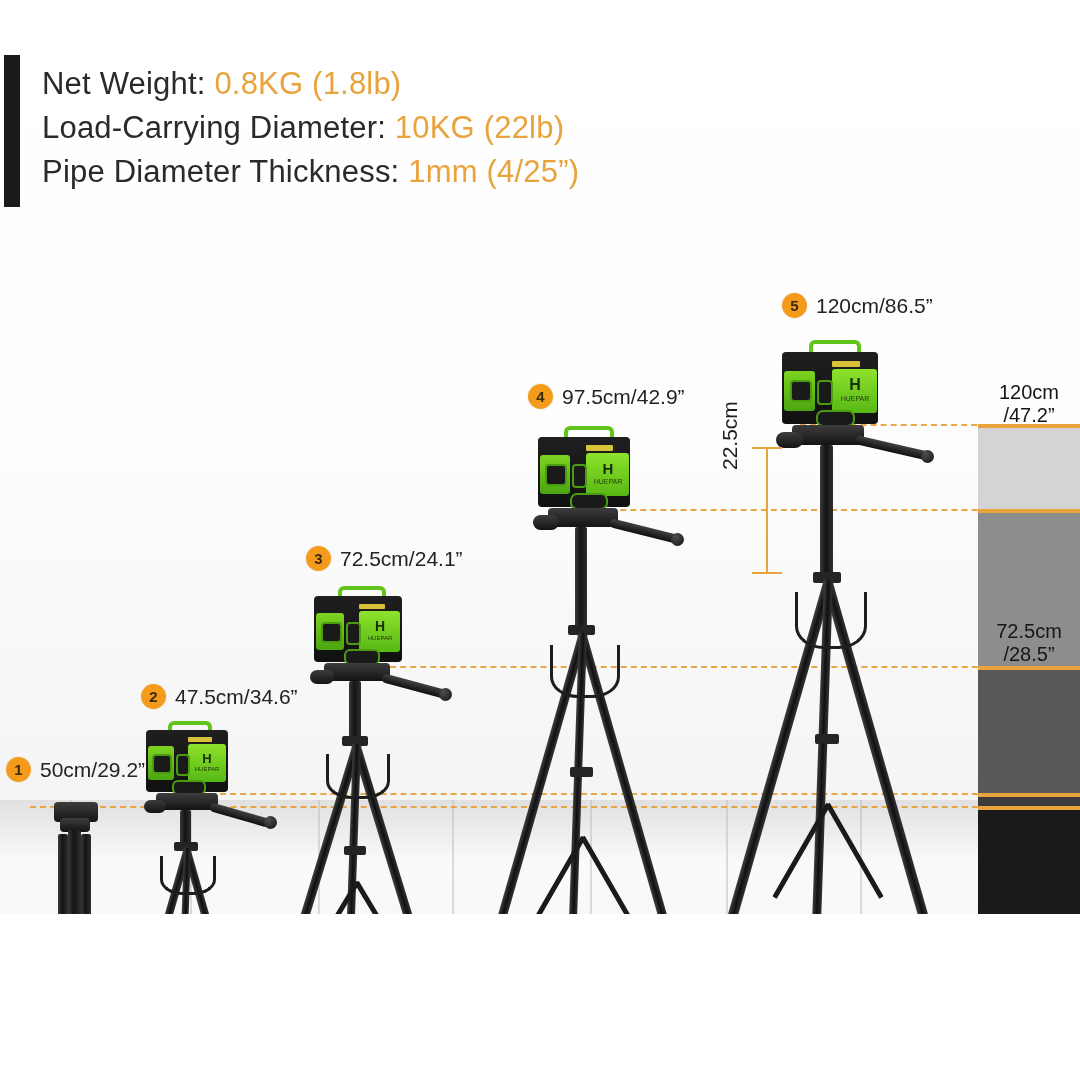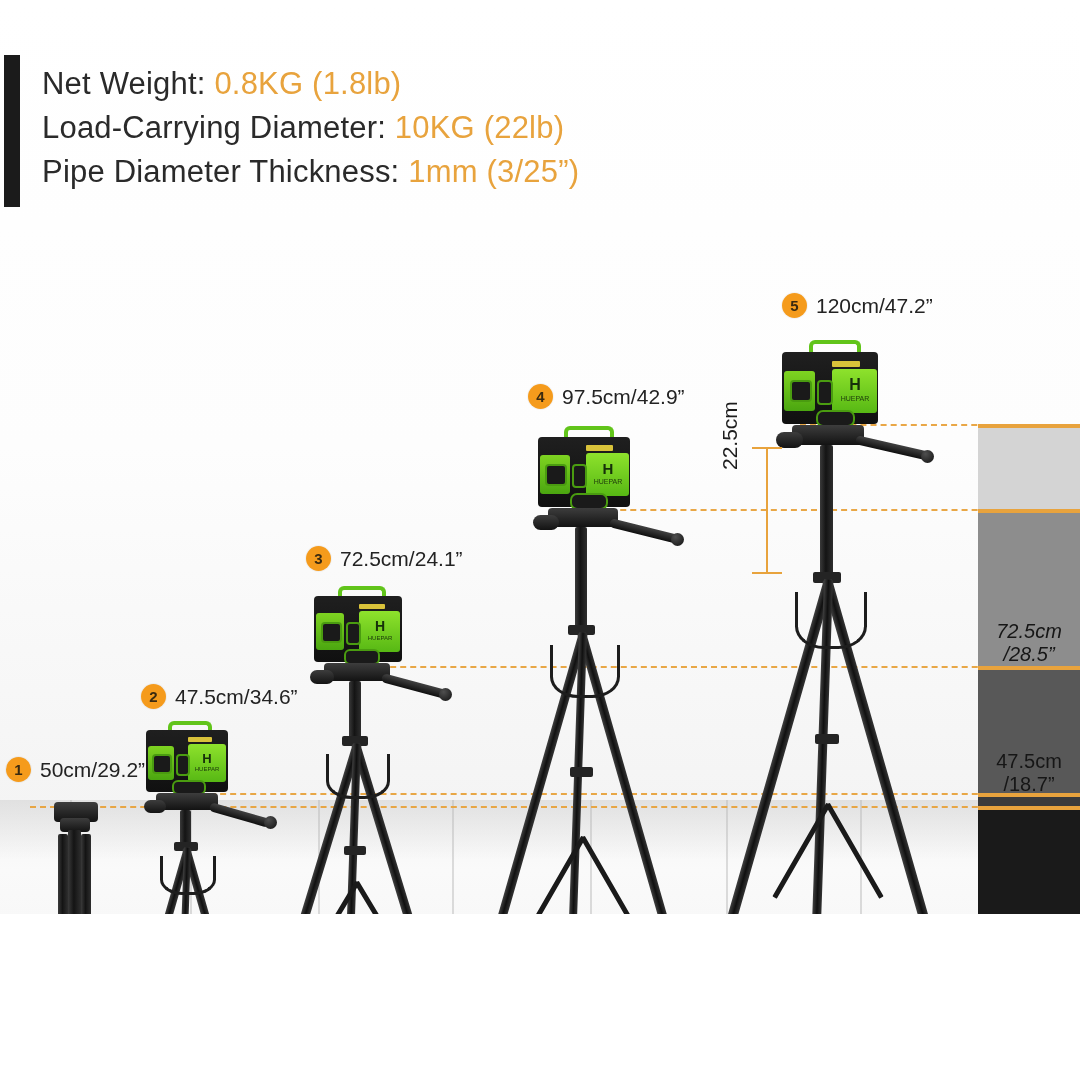--- a/index.html
+++ b/index.html
@@ -99,21 +99,21 @@
 
   <div class="accent-bar"></div>
   <div class="specs">
     <div class="spec-line">
       <span>Net Weight: </span><span class="spec-val">0.8KG (1.8lb)</span>
     </div>
     <div class="spec-line">
       <span>Load-Carrying Diameter: </span><span class="spec-val">10KG (22lb)</span>
     </div>
     <div class="spec-line">
-      <span>Pipe Diameter Thickness: </span><span class="spec-val">1mm (3/25”)</span>
+      <span>Pipe Diameter Thickness: </span><span class="spec-val">1mm (4/25”)</span>
     </div>
   </div>
 
   <div class="dash" style="left:800px;top:424px;width:278px;"></div>
   <div class="dash" style="left:560px;top:509px;width:518px;"></div>
   <div class="dash" style="left:330px;top:666px;width:748px;"></div>
   <div class="dash" style="left:160px;top:793px;width:918px;"></div>
   <div class="dash" style="left:30px;top:806px;width:1048px;"></div>
 
   <div class="tripod" style="left:30px;top:800px;width:110px;height:210px;">
@@ -273,35 +273,35 @@
   <div class="callout" style="left:306px;top:546px;">
     <div class="badge">3</div>
     <div class="callout-text">72.5cm/24.1”</div>
   </div>
   <div class="callout" style="left:528px;top:384px;">
     <div class="badge">4</div>
     <div class="callout-text">97.5cm/42.9”</div>
   </div>
   <div class="callout" style="left:782px;top:293px;">
     <div class="badge">5</div>
-    <div class="callout-text">120cm/47.2”</div>
-  </div>
-
+    <div class="callout-text">120cm/86.5”</div>
+  </div>
+
+  <div class="scale-top-label">120cm<br>/47.2”</div>
   <div class="scale">
 
     <div class="band" style="top:0px;height:85px;background:#d4d4d4;"></div>
     <div class="band-rule" style="top:0px;"></div>
 
     <div class="band" style="top:85px;height:157px;background:#8d8d8d;"></div>
     <div class="band-rule" style="top:85px;"></div>
-    <div class="band-label" style="top:196px;font-style:italic;">72.5cm<br>/28.5”</div>
+    <div class="band-label" style="top:196px;">72.5cm<br>/28.5”</div>
 
     <div class="band" style="top:242px;height:127px;background:#585858;"></div>
     <div class="band-rule" style="top:242px;"></div>
-    <div class="band-label" style="top:326px;">47.5cm<br>/18.7”</div>
 
     <div class="band" style="top:369px;height:13px;background:#3b3b3b;"></div>
     <div class="band-rule" style="top:369px;"></div>
 
     <div class="band" style="top:382px;height:274px;background:#1a1a1a;"></div>
     <div class="band-rule" style="top:382px;"></div>
   </div>
 
 </div>
 

